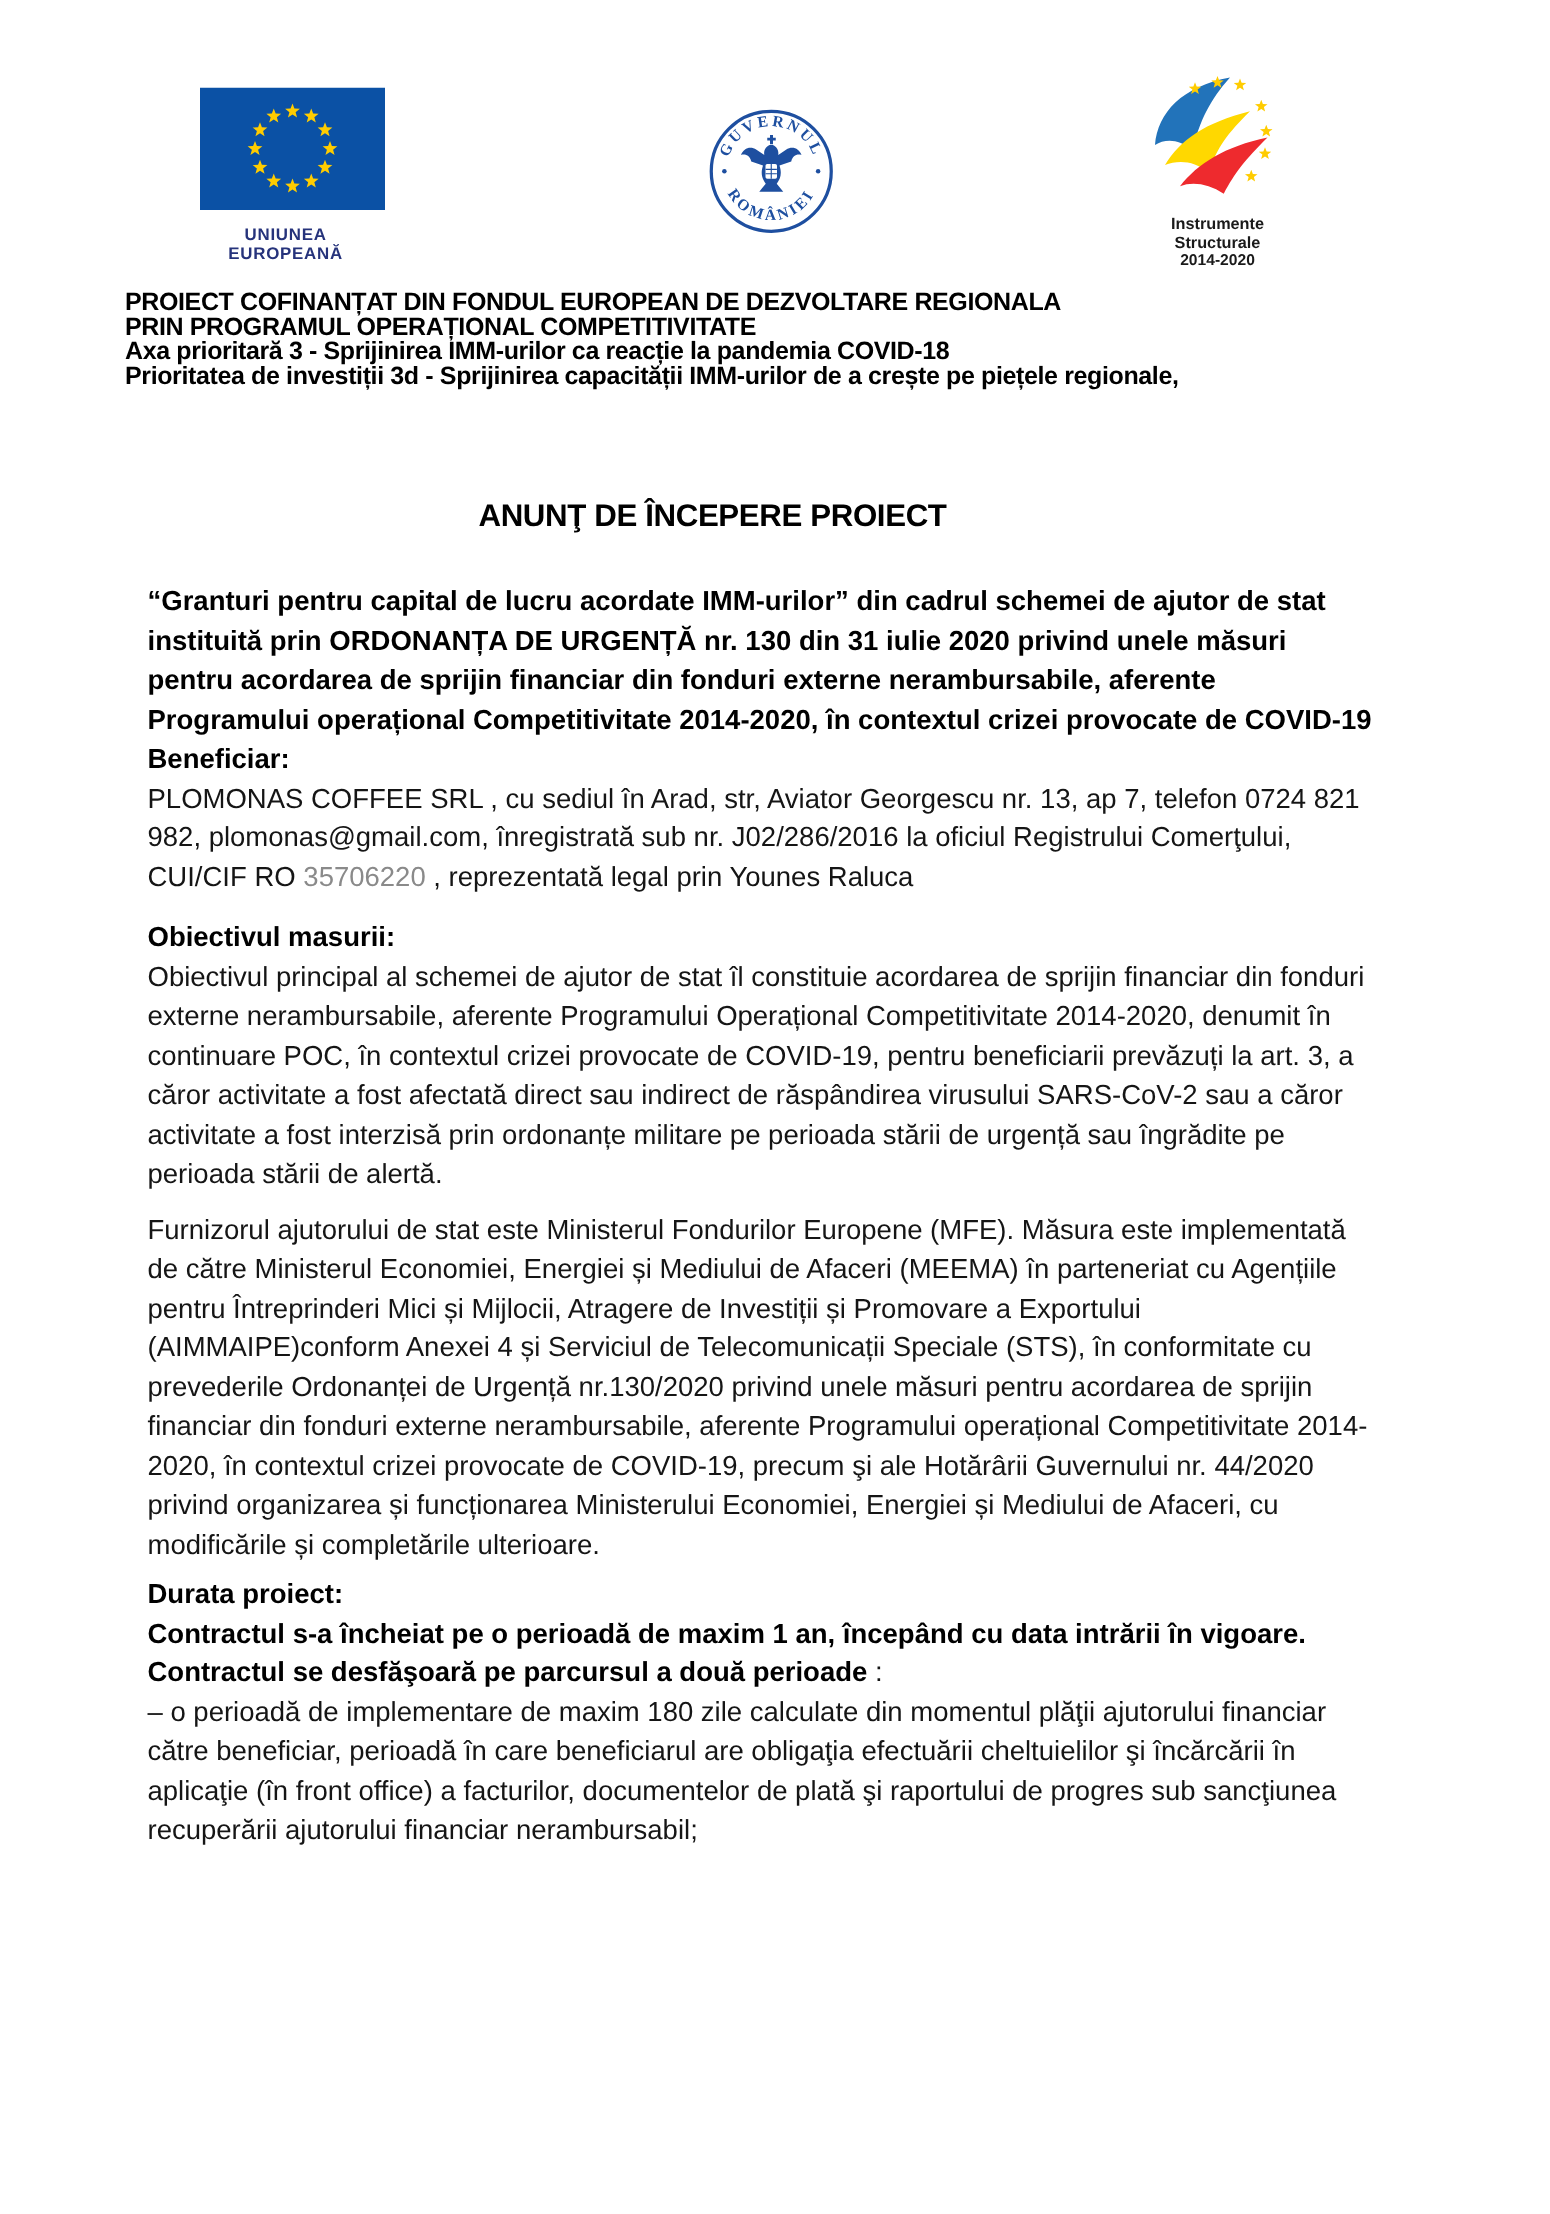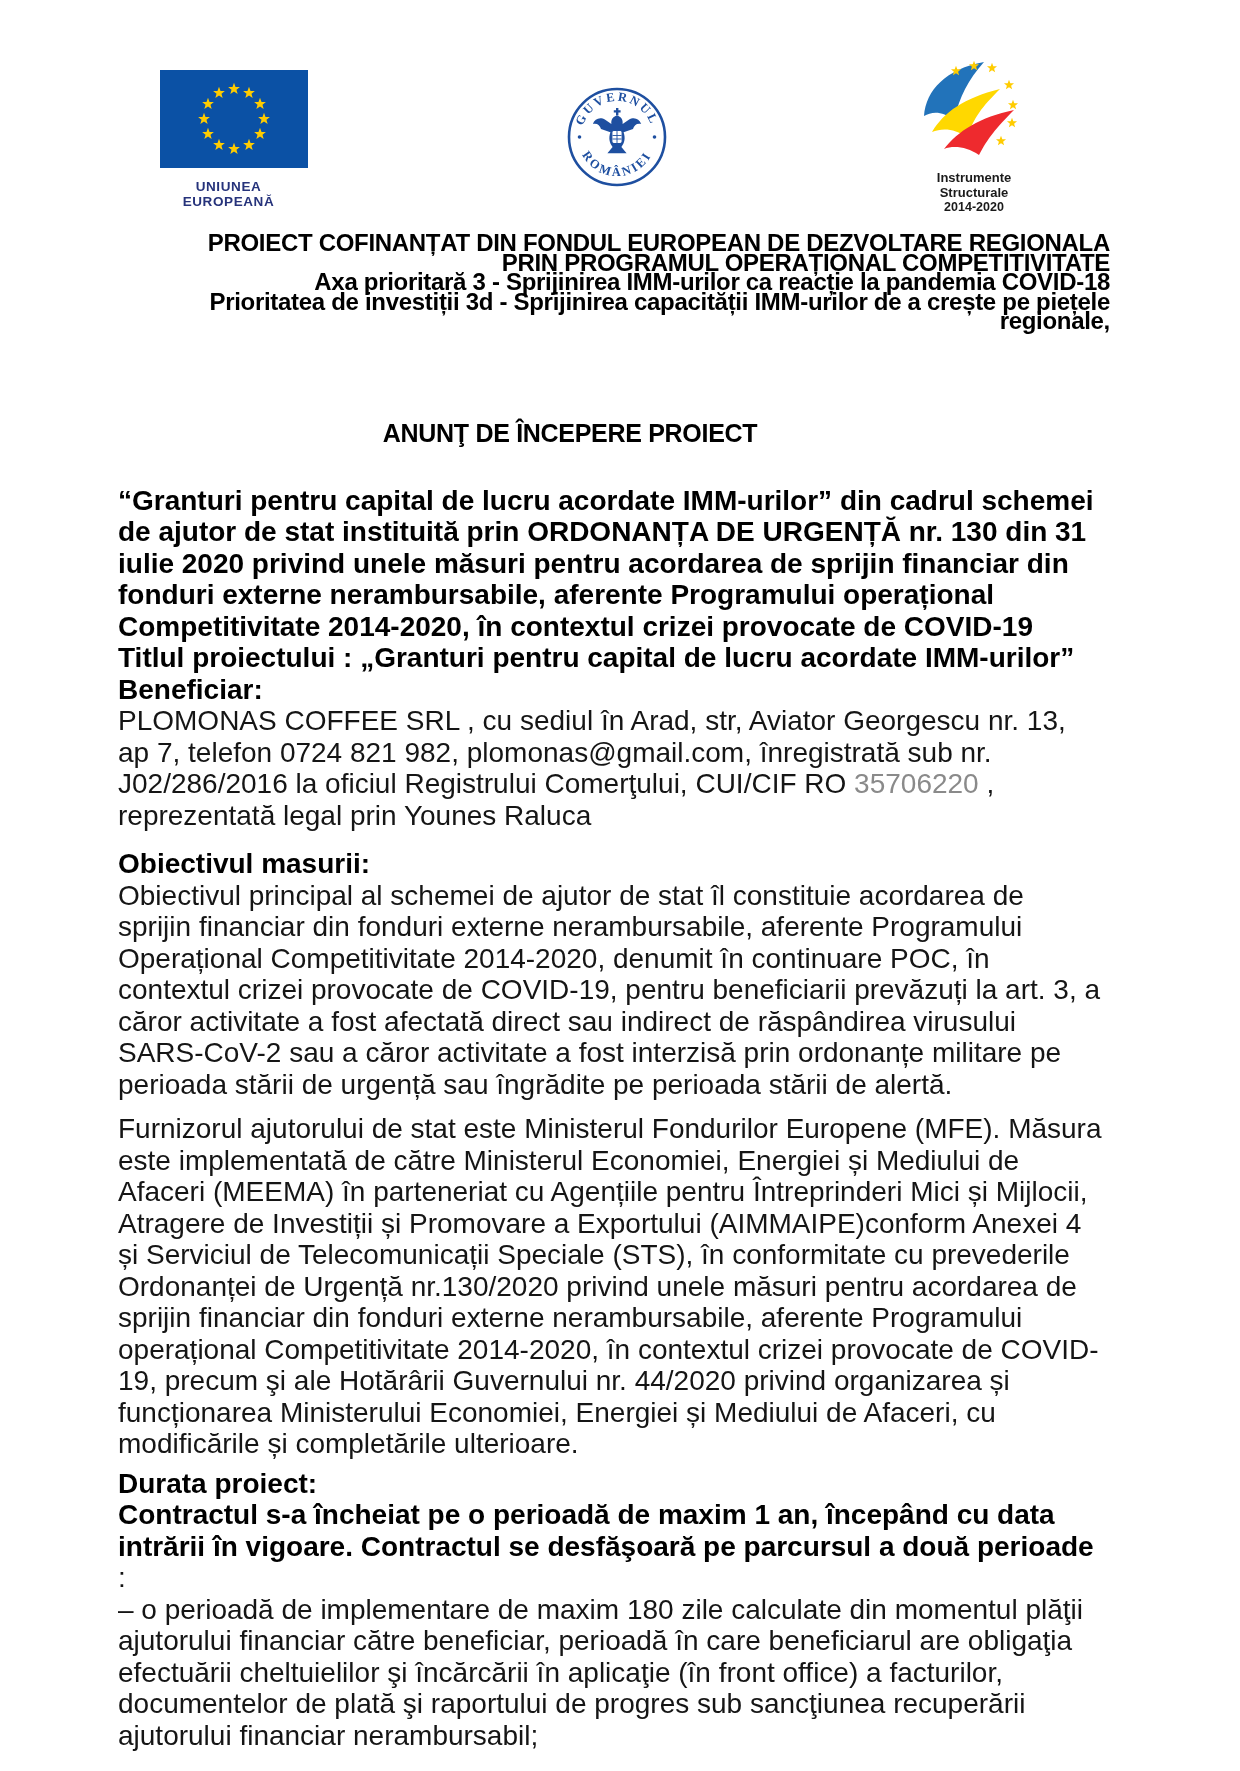--- a/index.html
+++ b/index.html
@@ -16,39 +16,39 @@
   .logos { position:relative; height:205px; }
   .eu-logo { position:absolute; left:160px; top:70px; width:137px; text-align:center; }
   .eu-logo .label { margin-top:7px; font-size:13.5px; font-weight:bold; letter-spacing:0.6px; color:#26337b; }
   .gov-logo { position:absolute; left:567px; top:87px; width:100px; height:100px; }
   .is-logo { position:absolute; left:902px; top:56px; width:144px; text-align:center; }
   .is-logo .label1 { margin-top:2px; font-size:13px; font-weight:bold; color:#1a1a1a; }
   .is-logo .label2 { font-size:12.5px; font-weight:bold; color:#1a1a1a; }
   
   .header-note {
     margin:28px 130px 0 100px;
-    text-align:right;
+    text-align:left;
     font-weight:bold;
-    font-size:24px;
+    font-size:20px;
     line-height:19.5px;
     letter-spacing:-0.3px;
     color:#000000;
   }
   
   .title {
     margin:87px 218px 0 118px;
     text-align:center;
     font-size:25px;
     line-height:30px;
     font-weight:bold;
     letter-spacing:-0.3px;
     color:#000000;
   }
   
-  .doc { margin:37px 137px 0 118px; font-size:28px; line-height:31.5px; color:#151515; }
+  .doc { margin:37px 137px 0 118px; font-size:22px; line-height:31.5px; color:#151515; }
   .doc p { margin:0; }
   .bold { font-weight:bold; color:#000000; }
   .h-bold { font-weight:bold; color:#000000; }
   .gap-obiectiv { margin-top:17px !important; }
   .gap-furnizor { margin-top:13px !important; }
   .gap-durata  { margin-top:8px !important; }
   .cui { color:#8a8a8a; }
 </style>
 </head>
 <body>
@@ -128,21 +128,20 @@
     <div>PRIN PROGRAMUL OPERAȚIONAL COMPETITIVITATE</div>
     <div>Axa prioritară 3 - Sprijinirea IMM-urilor ca reacție la pandemia COVID-18</div>
     <div>Prioritatea de investiții 3d - Sprijinirea capacității IMM-urilor de a crește pe piețele regionale,</div>
   </div>
 
   <div class="title">ANUNŢ DE ÎNCEPERE PROIECT</div>
 
   <div class="doc">
 
     <p class="bold">“Granturi pentru capital de lucru acordate IMM-urilor” din cadrul schemei de ajutor de stat instituită prin ORDONANȚA DE URGENȚĂ nr. 130 din 31 iulie 2020 privind unele măsuri pentru acordarea de sprijin financiar din fonduri externe nerambursabile, aferente Programului operațional Competitivitate 2014-2020, în contextul crizei provocate de COVID-19</p>
-    <p class="bold">Titlul proiectului : „Granturi pentru capital de lucru acordate IMM-urilor”</p>
     <p class="h-bold">Beneficiar:</p>
 
     <p><span>PLOMONAS COFFEE SRL , cu sediul în Arad, str, Aviator Georgescu nr. 13, ap 7, telefon 0724 821 982, plomonas@gmail.com,  înregistrată sub nr. J02/286/2016 la oficiul Registrului Comerţului, CUI/CIF RO </span><span class="cui">35706220</span><span> , reprezentată legal prin Younes Raluca</span></p>
 
     <p class="h-bold gap-obiectiv">Obiectivul masurii:</p>
     <p>Obiectivul principal al schemei de ajutor de stat îl constituie acordarea de sprijin financiar din fonduri externe nerambursabile, aferente Programului Operațional Competitivitate 2014-2020, denumit în continuare POC, în contextul crizei provocate de COVID-19, pentru beneficiarii prevăzuți la art. 3, a căror activitate a fost afectată direct sau indirect de răspândirea virusului SARS-CoV-2 sau a căror activitate a fost interzisă prin ordonanțe militare pe perioada stării de urgență sau îngrădite pe perioada stării de alertă.</p>
     <p class="gap-furnizor">Furnizorul ajutorului de stat este Ministerul Fondurilor Europene (MFE). Măsura este implementată de către Ministerul Economiei, Energiei și Mediului de Afaceri (MEEMA) în parteneriat cu Agențiile pentru Întreprinderi Mici și Mijlocii, Atragere de Investiții și Promovare a Exportului (AIMMAIPE)conform Anexei 4 și Serviciul de Telecomunicații Speciale (STS), în conformitate cu prevederile Ordonanței de Urgență nr.130/2020 privind unele măsuri pentru acordarea de sprijin financiar din fonduri externe nerambursabile, aferente Programului operațional Competitivitate 2014-2020, în contextul crizei provocate de COVID-19, precum şi ale Hotărârii Guvernului nr. 44/2020 privind organizarea și funcționarea Ministerului Economiei, Energiei și Mediului de Afaceri, cu modificările și completările ulterioare.</p>
 
     <p class="h-bold gap-durata">Durata proiect:</p>
     <p><span class="bold">Contractul s-a încheiat pe o perioadă de maxim 1 an, începând cu data intrării în vigoare. Contractul se desfăşoară pe parcursul a două perioade</span><span> :</span></p>

